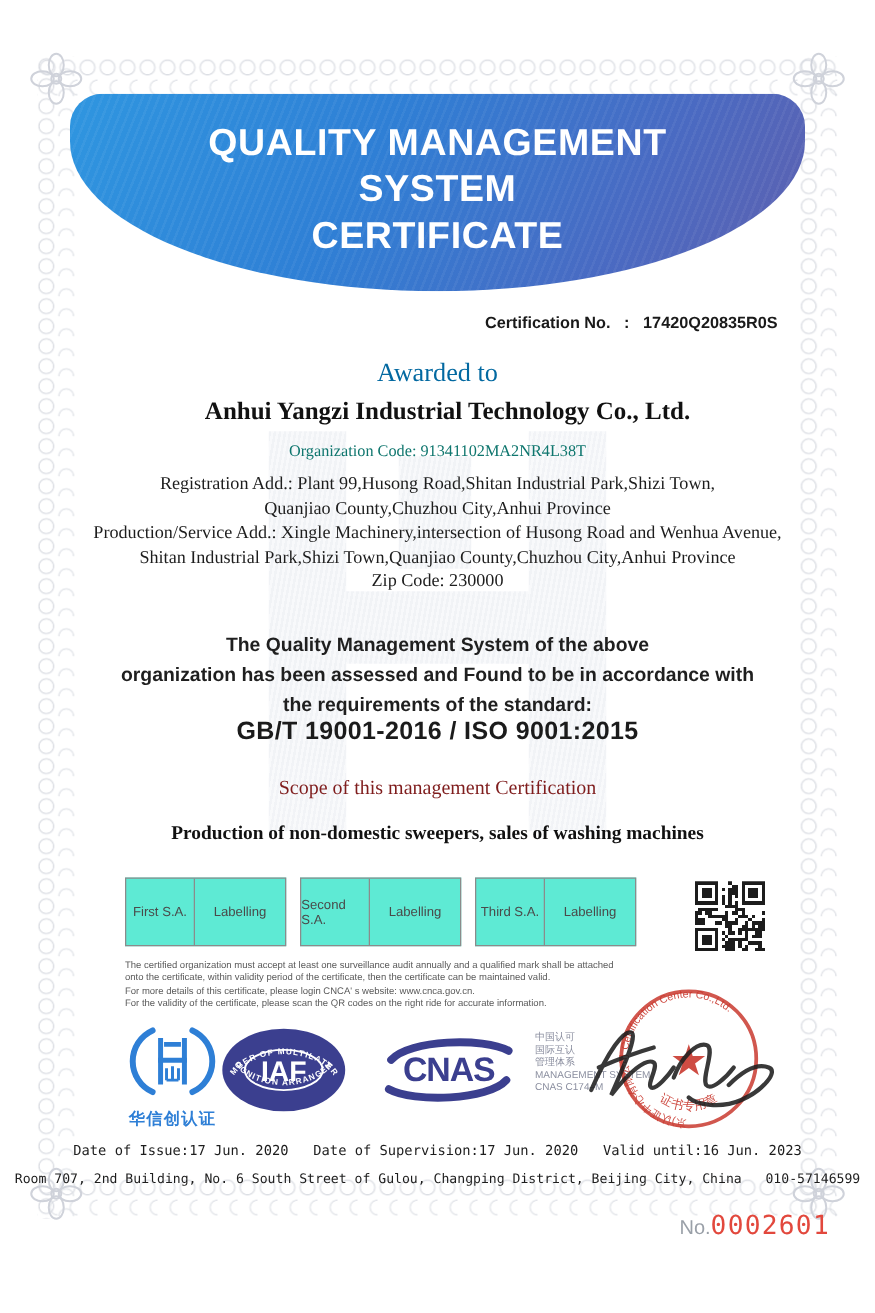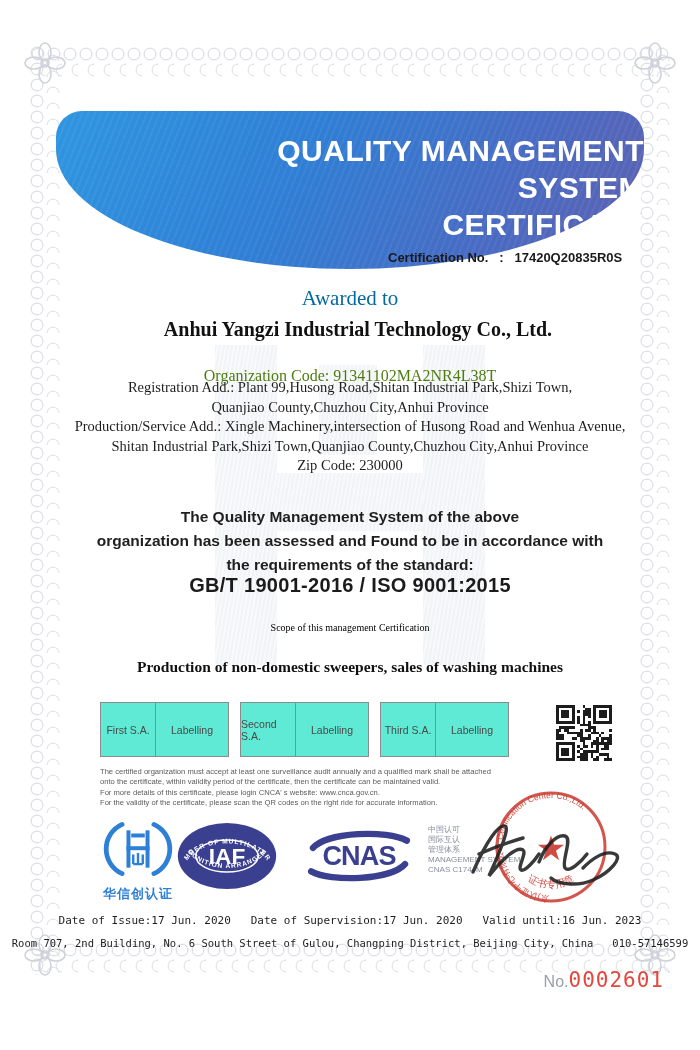--- a/index.html
+++ b/index.html
@@ -38,38 +38,38 @@
   .watermark { position:absolute; left:195px; top:345px; width:310px; height:320px; opacity:.55; z-index:0; }
   .wm-bar { position:absolute; background:repeating-linear-gradient(100deg,#e7eaf0 0 2px,#f3f5f8 2px 4px); }
 
   
   .hdr {
     position:absolute; left:56px; top:75px; width:588px; height:158px; z-index:1;
     background:
       repeating-linear-gradient(112deg, rgba(255,255,255,.05) 0 2px, rgba(0,0,0,0) 2px 6px),
       linear-gradient(118deg, #2f96e0 0%, #2f7fd5 40%, #4a6ac2 75%, #5f60ae 100%);
     border-radius: 26px 26px 50% 50% / 26px 26px 120px 120px;
-    color:#fff; text-align:right;
+    color:#fff; text-align:center;
     font-family:"Liberation Sans", sans-serif; font-weight:bold;
-    font-size:30px; line-height:37px; padding-top:21px; letter-spacing:.5px;margin-top:36px;
+    font-size:30px; line-height:37px; padding-top:21px; letter-spacing:.5px;
   }
 
   .z { position:absolute; z-index:2; left:0; width:700px; text-align:center; }
 
   .certno { top:250px; text-align:left; left:388px; width:280px;
     font-family:"Liberation Sans", sans-serif; font-weight:bold; font-size:13px; color:#1a1a1a; }
   .awarded { top:286px; font-size:21px; font-weight:normal; color:#0369a1; }
   .company { top:318px; font-size:20px; font-weight:bold; color:#111;padding-left:16px; }
-  .orgcode { top:367px; font-size:16px; color:#4d7c0f; }
+  .orgcode { top:353px; font-size:13px; color:#0f766e; }
   .addrblk { top:378px; font-size:14.5px; line-height:19.5px; color:#1d1d1d; }
   .statement { top:505px; font-family:"Liberation Sans", sans-serif; font-weight:bold;
     font-size:15.5px; line-height:24px; color:#1f1f1f; }
   .standard { top:574px; font-family:"Liberation Sans", sans-serif; font-weight:bold;
     font-size:20px; color:#1b1b1b; letter-spacing:.3px; }
-  .scopelabel { top:622px; font-size:10px; color:#000000; }
+  .scopelabel { top:622px; font-size:16px; color:#7f1d1d; }
   .scopetext { top:658px; font-size:15.5px; font-weight:bold; color:#111; }
 
   
   .audit-row { position:absolute; left:100px; top:702px; display:flex; gap:11px; z-index:2; }
   .abox { display:flex; border:1px solid #8b8b8b; width:129px; height:55px; background:#5eead4; }
   .abox .cell { display:flex; align-items:center; justify-content:center;
     font-family:"Liberation Sans", sans-serif; font-size:10.5px; color:#4a4a4a; }
   .abox .stage { width:55px; border-right:1px solid #8b8b8b; }
   .abox .lab { flex:1; }
 

